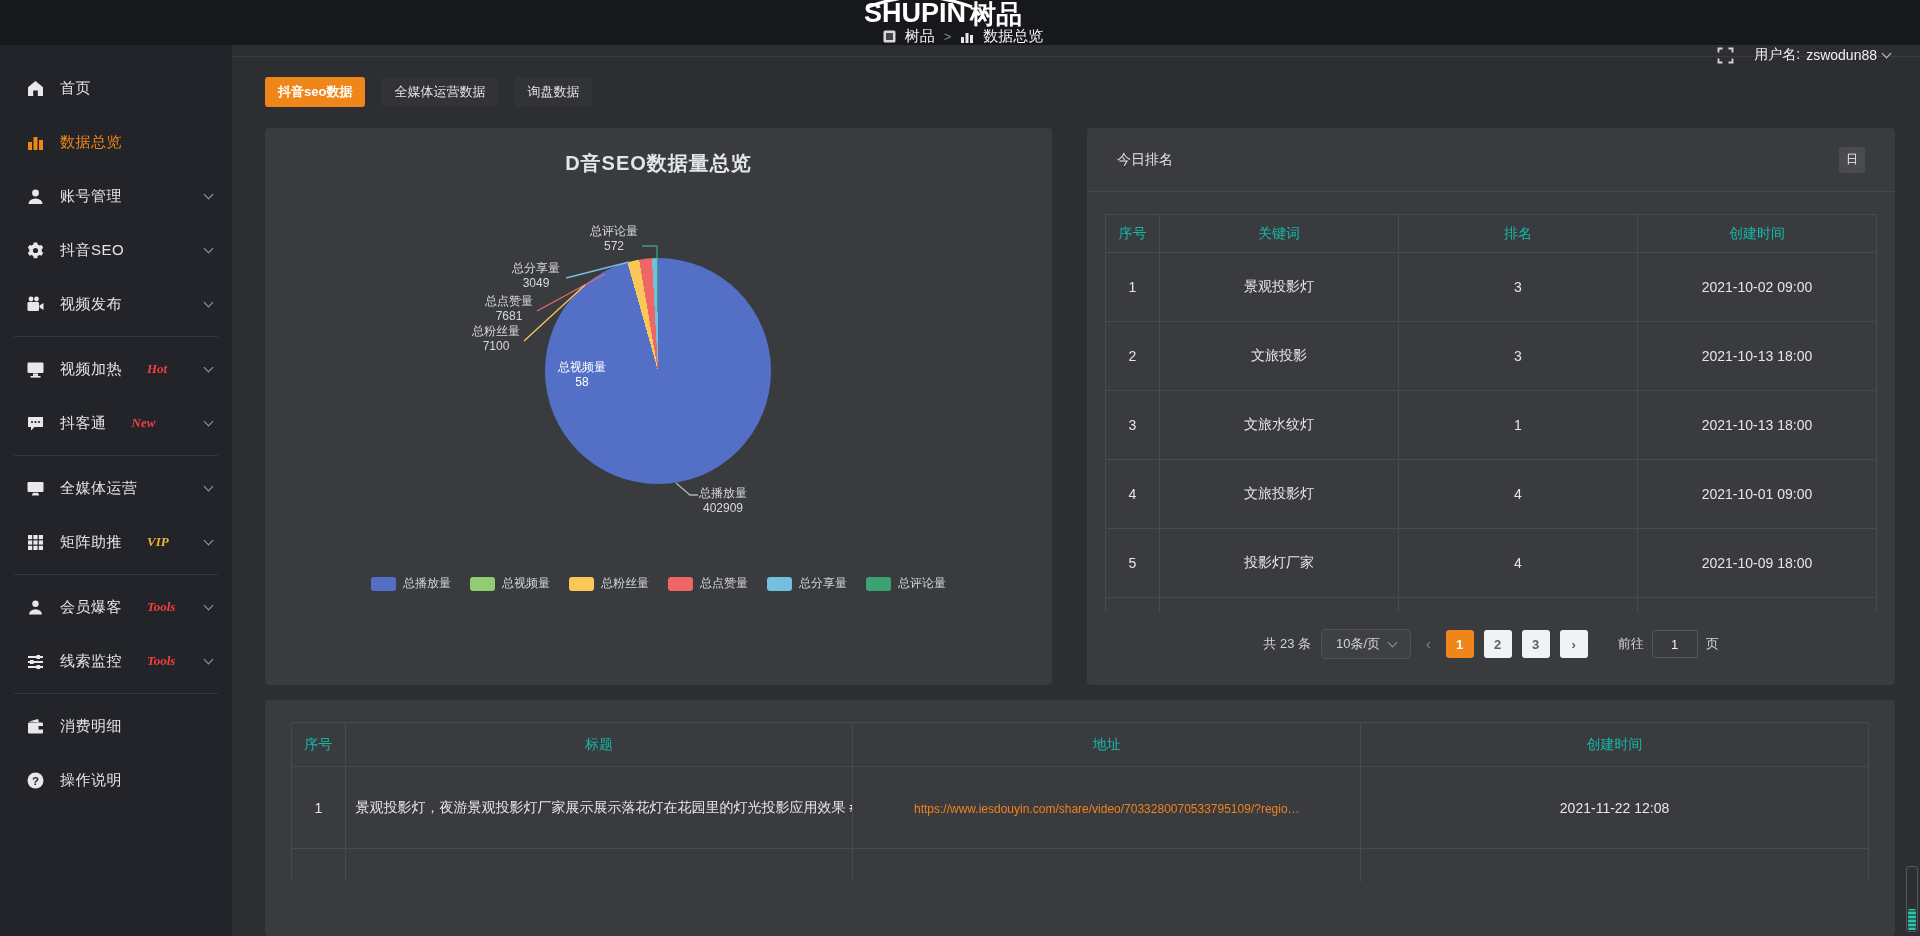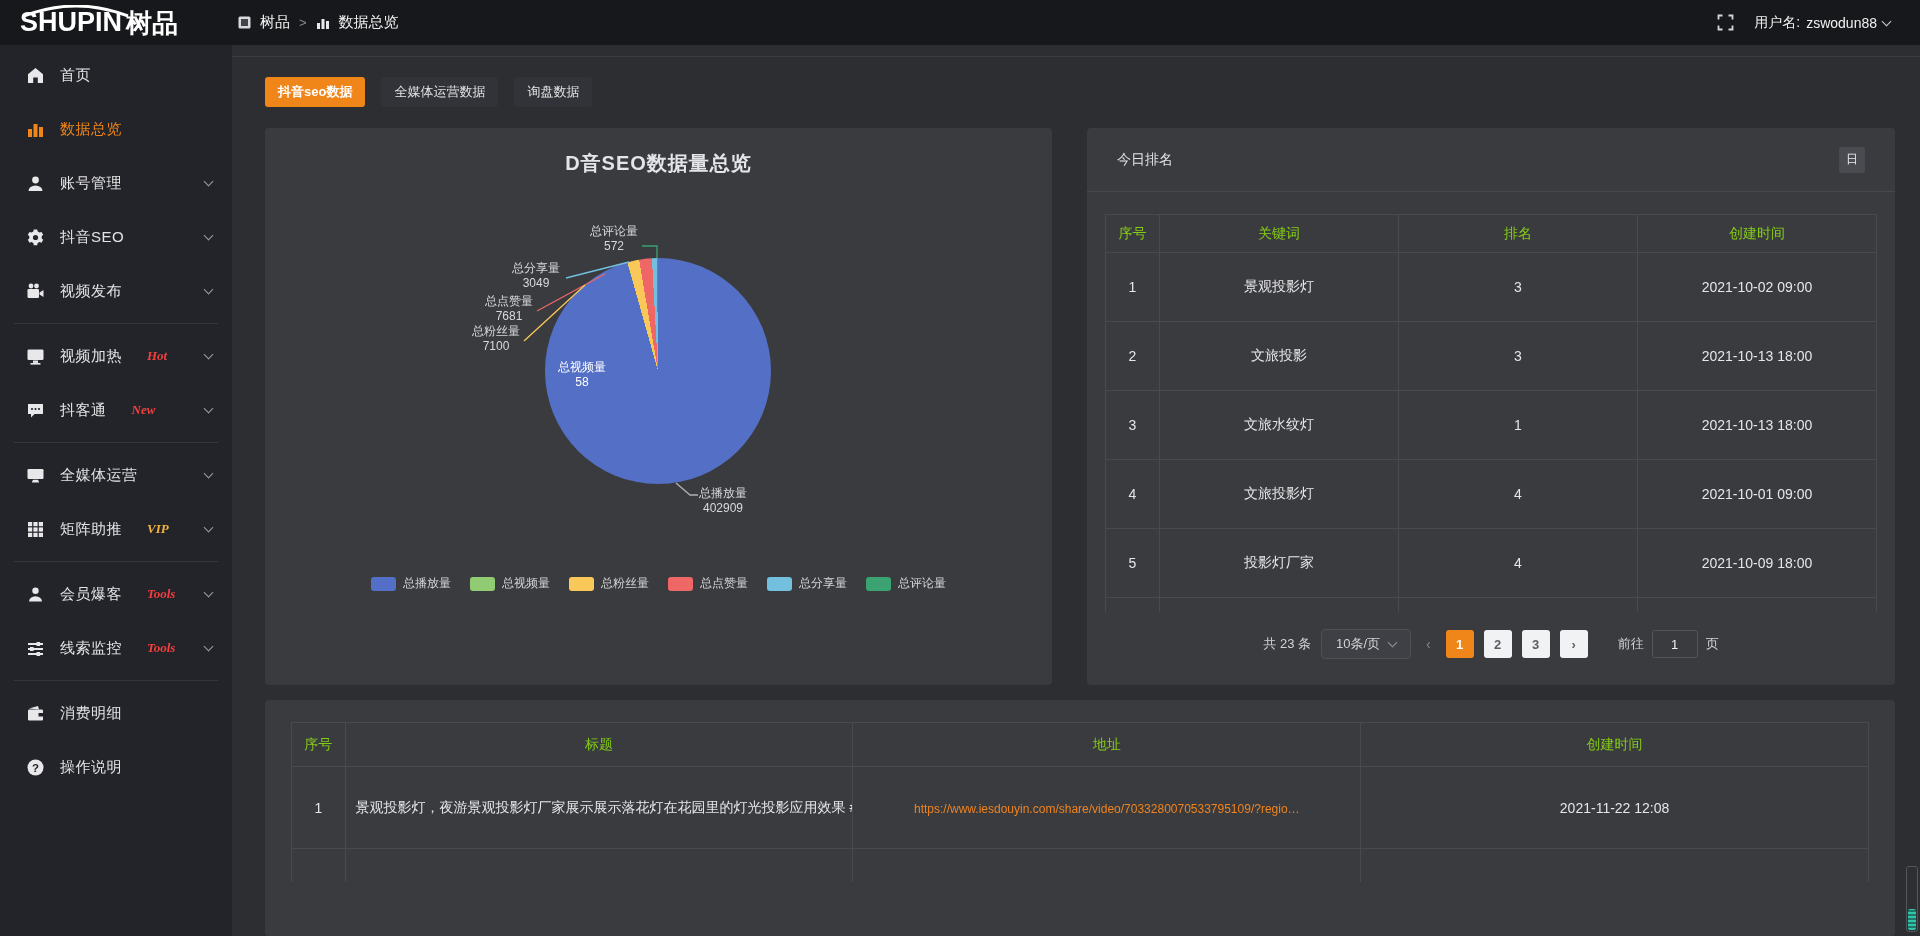--- a/index.html
+++ b/index.html
@@ -3,33 +3,33 @@
 <meta charset="utf-8">
 <style>
   * { box-sizing: border-box; margin: 0; padding: 0; }
   html,body { width:1920px; height:936px; overflow:hidden; }
   body {
     font-family:"Liberation Sans", sans-serif;
     background:#2d2e32; color:#e8e8e8; position:relative;
   }
   
   .topbar { position:absolute; top:0; left:0; width:1920px; height:45px;
-    background:#17181b; display:flex; align-items:center; z-index:6; }
+    background:#17181b; display:flex; align-items:center; z-index:6;flex-direction:column; }
   .logo { width:232px; padding-left:20px; display:flex; align-items:flex-end; position:relative; }
   .logo-arc { position:absolute; top:-4px; left:20px; }
   .logo-en { font-size:27px; font-weight:800; color:#fff; letter-spacing:0px; line-height:1; }
   .logo-cn { font-size:26px; font-weight:800; color:#fff; margin-left:4px; line-height:1; }
   .breadcrumb { display:flex; align-items:center; gap:9px; font-size:15px; color:#f2f2f2; margin-left:6px; }
   .bc-sep { color:#8a8d92; font-size:13px; }
   .topbar-right { margin-left:auto; display:flex; align-items:center; gap:20px; padding-right:30px; }
   .user-entry { display:flex; align-items:center; gap:6px; font-size:14px; color:#f0f0f0; cursor:pointer; }
   .chev { width:7px; height:7px; border-right:1.5px solid #cfcfcf; border-bottom:1.5px solid #cfcfcf;
     transform:rotate(45deg); display:inline-block; margin-top:-3px; }
   
-  .sidebar { position:absolute; top:45px; left:0; width:232px; height:891px; background:#232429; padding-top:3px; }
+  .sidebar { position:absolute; top:45px; left:0; width:232px; height:891px; background:#232429; padding-top:16px; }
   .side-item { height:54px; display:flex; align-items:center; gap:15px; padding:0 20px 0 26px;
     font-size:15px; color:#e4e4e6; cursor:pointer; }
   .side-item .lbl { letter-spacing:0.5px; }
   .side-item.active { color:#f08519; }
   .side-item .chev { margin-left:auto; border-color:#9a9da2; }
   .badge { font-style:italic; font-weight:bold; font-size:13px; margin-left:10px;font-family:Liberation Serif, serif; }
   .side-divider { height:1px; background:#35363b; margin:5px 14px; }
   .sicon { width:19px; height:19px; flex:0 0 19px; }
   
   .main { position:absolute; top:45px; left:232px; width:1688px; height:891px; }
@@ -64,21 +64,21 @@
     align-items:center; gap:19px; }
   .lg-item { display:flex; align-items:center; gap:7px; font-size:12px; color:#d4d6d8; cursor:pointer; }
   .sw { width:25px; height:14px; border-radius:3px; display:inline-block; }
   
   .tbl-wrap { overflow:hidden; }
   .rk-wrap { height:398px; margin:22px 18px 0; }
   .rp-wrap { height:160px; margin:22px 26px 0; }
   table { width:100%; border-collapse:collapse; table-layout:fixed; }
   th, td { border:1px solid #494a4e; text-align:center; font-weight:normal;
     font-size:14px; color:#e6e6e8; overflow:hidden; white-space:nowrap; }
-  th { height:38px; color:#84cc16; }
+  th { height:38px; color:#14b8a6; }
   .rk-wrap td { height:69px; }
   .rp-wrap th { height:44px; }
   .rp-wrap td { height:82px; padding:0 10px; }
   .rp-wrap .partial td { height:60px; }
   td.link-cell a { color:#f0831e; text-decoration:none; font-size:12px; }
   
   .pagination { margin-top:17px; display:flex; justify-content:center; align-items:center;
     gap:10px; font-size:13px; color:#d2d3d5; }
   .pg-select { width:90px; height:30px; background:#3f4045; border:1px solid #505156; border-radius:4px;
     display:flex; align-items:center; justify-content:center; gap:9px; cursor:pointer; }

